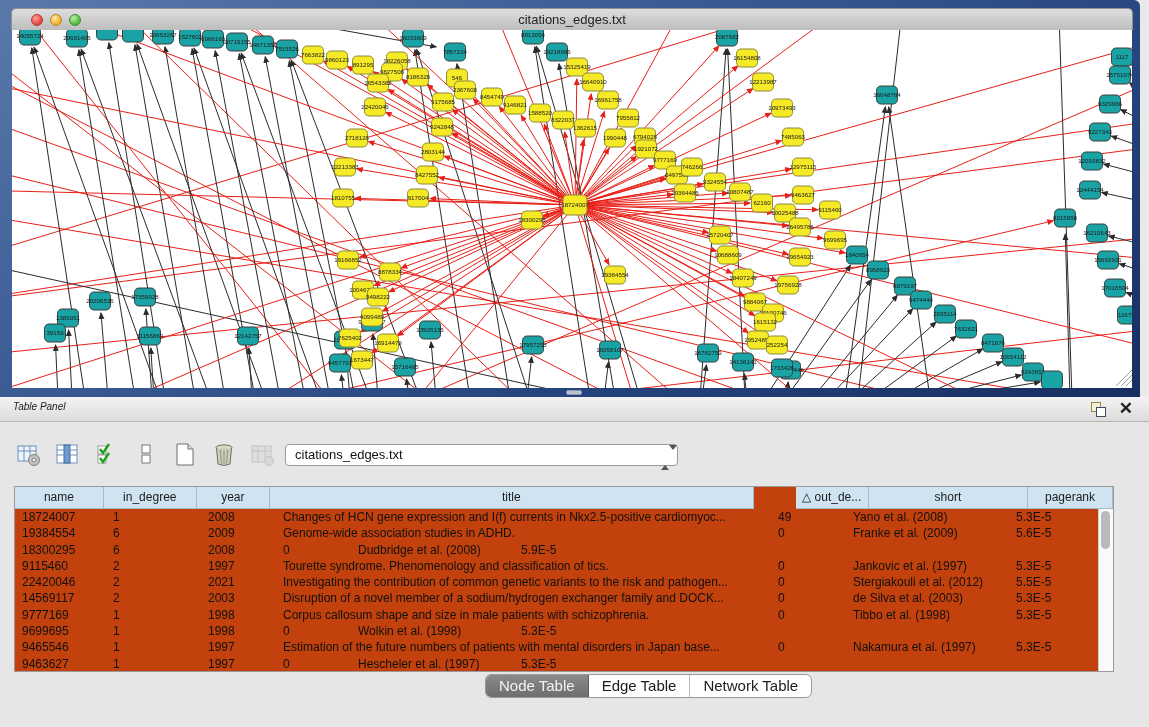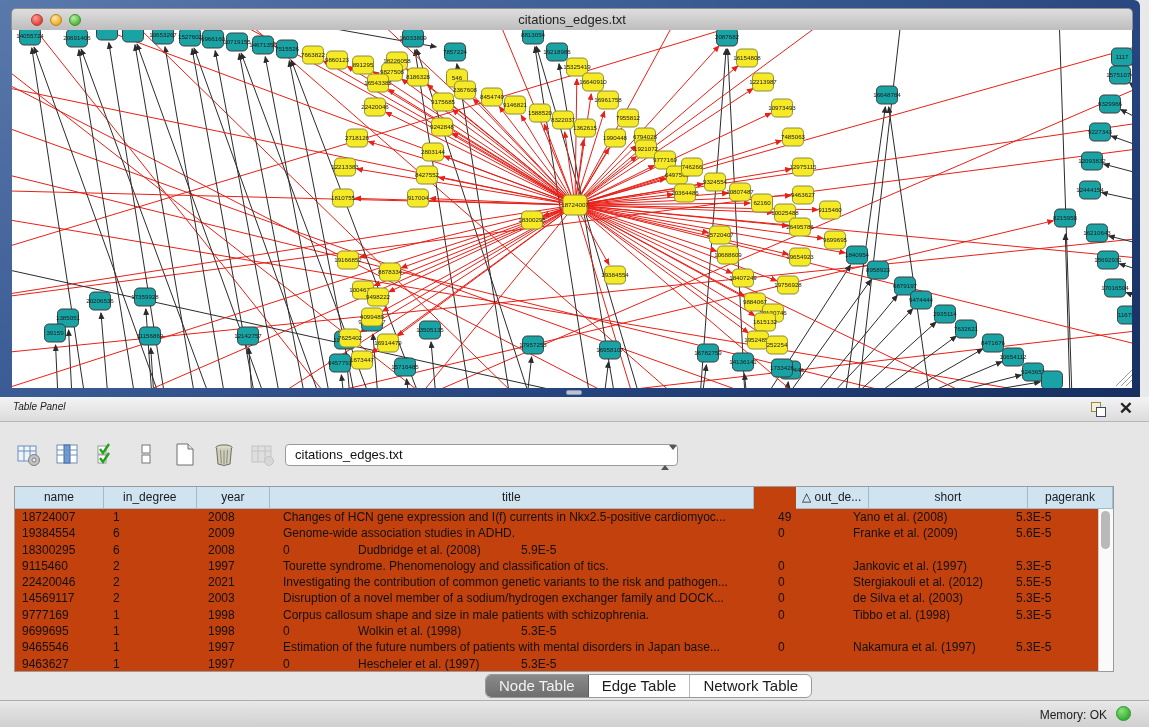--- a/index.html
+++ b/index.html
@@ -681,18 +681,14 @@
         <div class="vthumb"></div>
       </div>
     </div>
 
     <div class="segs" id="tabs">
         <div class="seg sel">Node Table</div>
         <div class="seg">Edge Table</div>
         <div class="seg">Network Table</div>
       </div>
 
-    <div class="statusbar">
-      <span class="mem">Memory: OK</span>
-      <span class="memdot"></span>
-    </div>
   </div>
 </div>
 
 </body></html>

